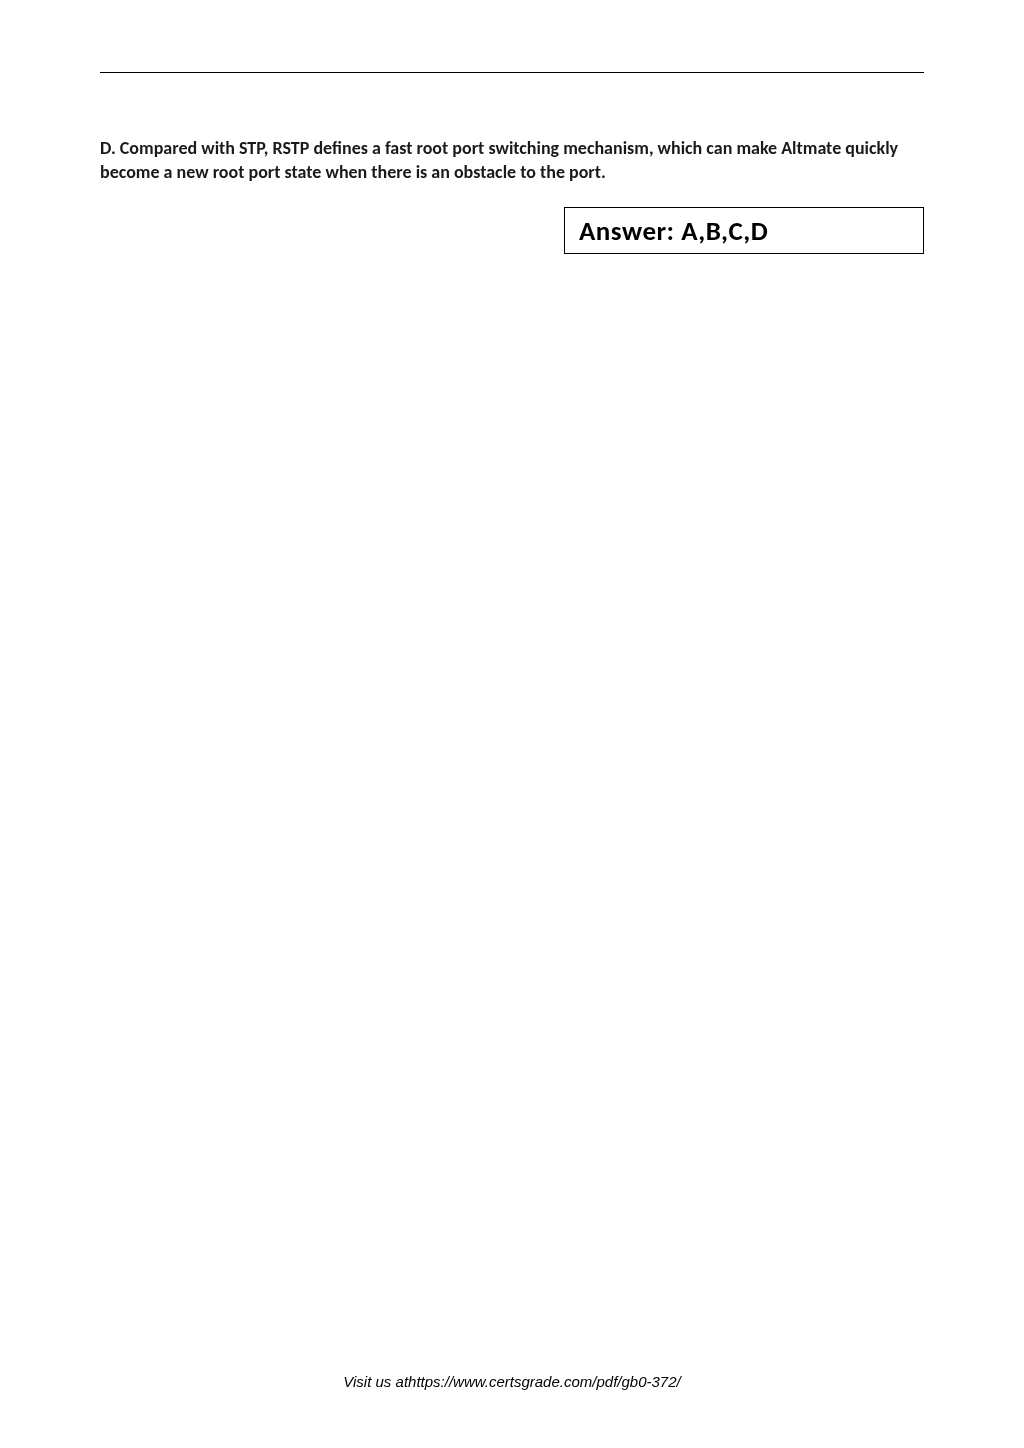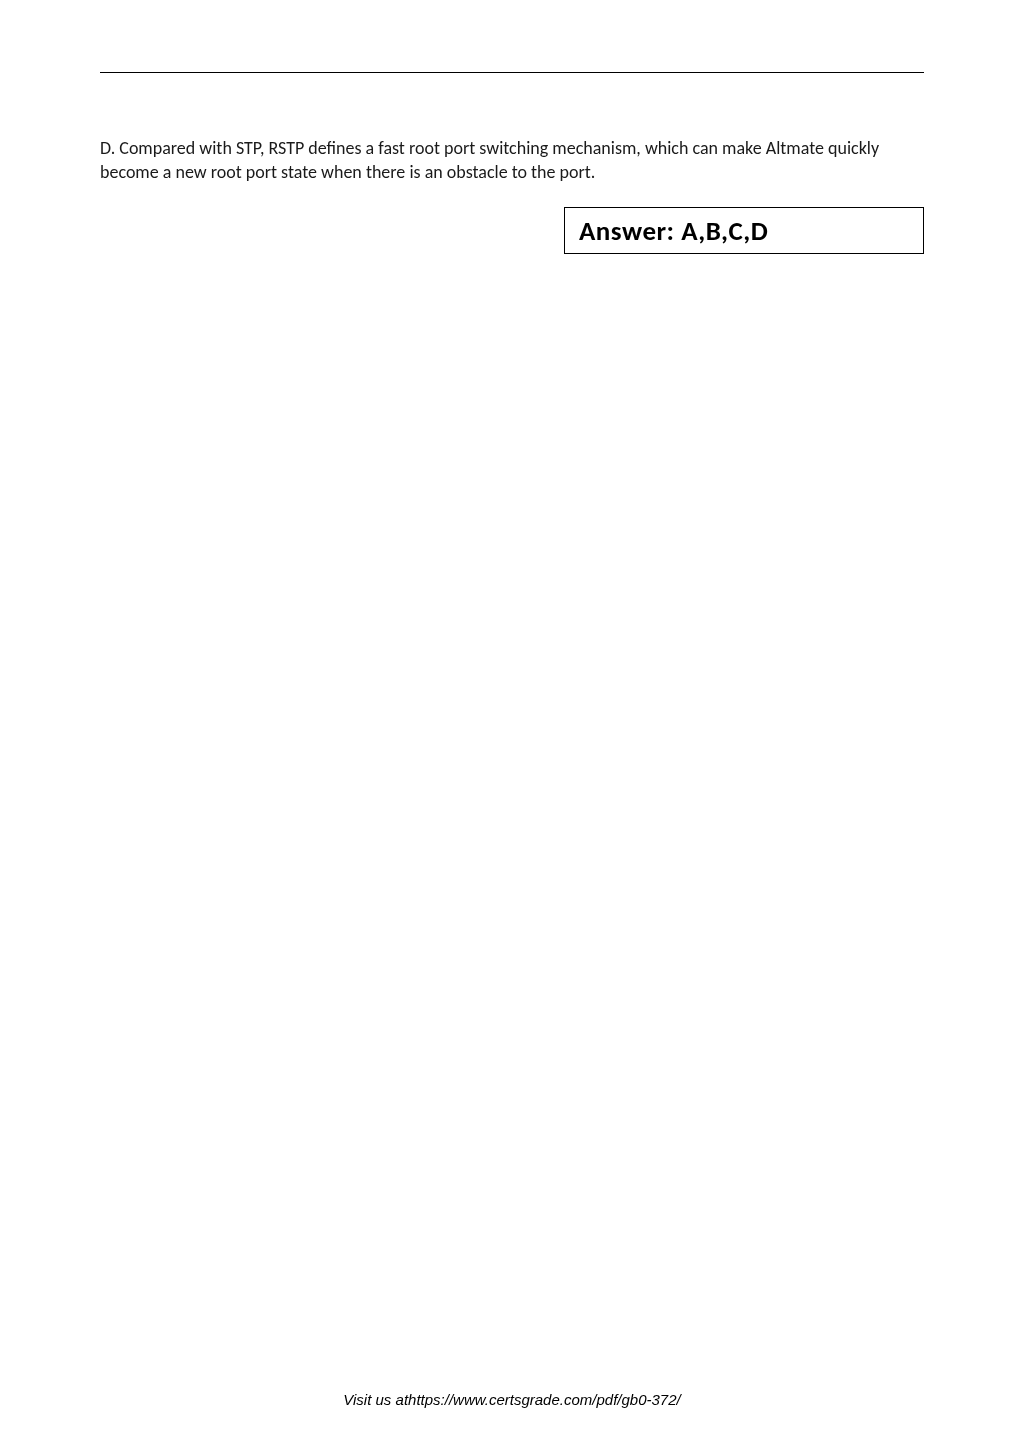--- a/index.html
+++ b/index.html
@@ -20,37 +20,38 @@
   .content {
     position: absolute;
     top: 136px;
     left: 100px;
     right: 100px;
   }
   .option-text {
     font-size: 18px;
     line-height: 1.35;
     color: #1a1a1a;
+    font-weight: bold;
   }
   .answer-box {
     margin-top: 22px;
     margin-left: auto;
     width: 360px;
     border: 1.5px solid #000;
     padding: 6px 14px;
     text-align: left;
   }
   .answer-label {
     font-size: 27px;
     font-weight: 700;
     letter-spacing: 0.5px;
   }
   .footer {
     position: absolute;
-    bottom: 40px;
+    bottom: 58px;
     left: 0;
     right: 0;
     text-align: center;
     font-family: Arial, sans-serif;
     font-style: italic;
     font-size: 15px;
     color: #000;
   }
 </style>
 </head>

